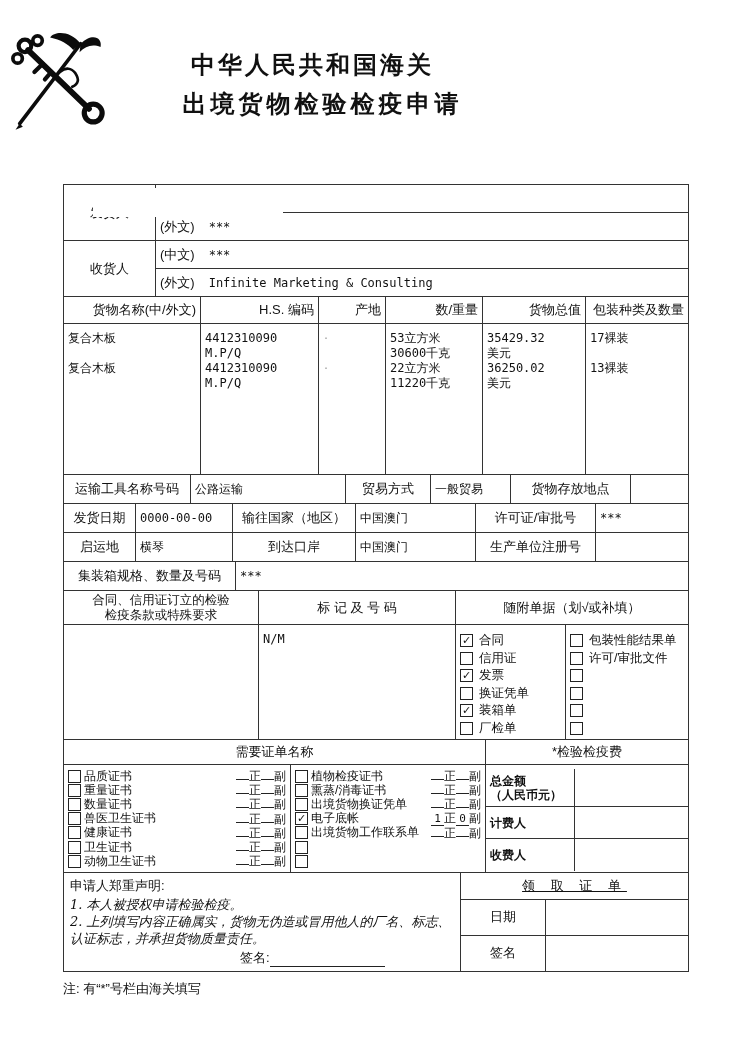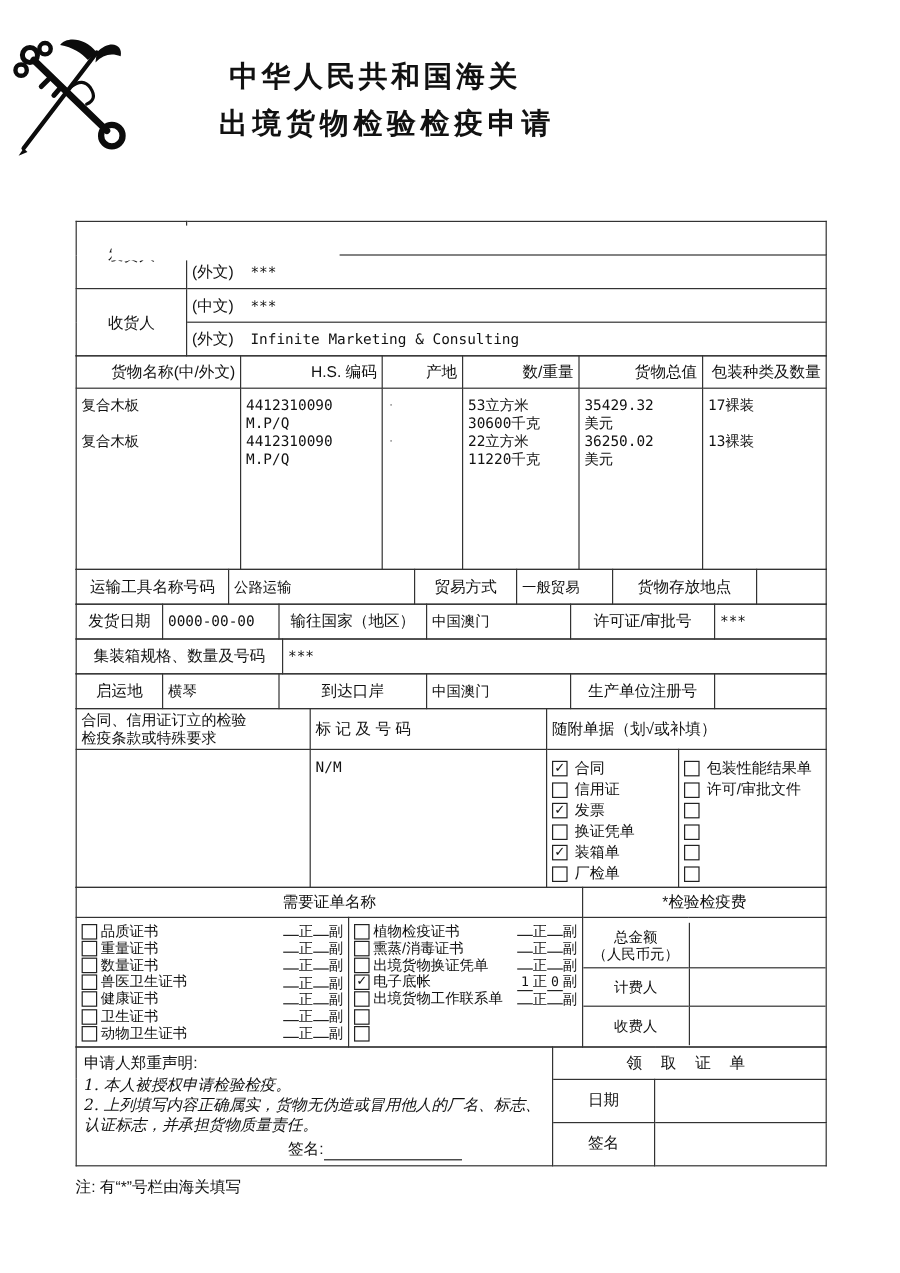--- a/index.html
+++ b/index.html
@@ -42,21 +42,21 @@
   
   .goods-h td{height:26px;text-align:right;}
   .goods-b td{height:143px;vertical-align:top;padding-top:7px;}
   .line{height:15px;line-height:15px;font-family:"DejaVu Sans Mono","Liberation Mono",monospace;font-size:12px;}
   .dot{color:#999;font-size:10px;}
 
   
   .trow td{height:28px;}
 
   
-  .marks-h td{height:33px;text-align:left;}
+  .marks-h td{height:33px;text-align:center;}
   .two-line{line-height:15px;font-size:12.5px;white-space:normal;}
   .marks-b td{height:107px;vertical-align:top;padding-top:7px;}
   .doc-line{display:flex;align-items:center;height:17px;margin-bottom:0.5px;font-size:12.5px;}
 
   
   .cb{display:inline-block;width:11px;height:11px;border:1px solid #222;
       margin-right:6px;line-height:11px;font-size:11px;text-align:center;
       flex:0 0 11px;color:#111;}
   .cb.checked{font-weight:bold;}
 
@@ -66,32 +66,32 @@
   .cert-line{display:flex;align-items:center;height:14.2px;font-size:12px;}
   .cert-line .cb{margin-right:3px;}
   .counts{margin-left:auto;white-space:nowrap;font-size:12px;}
   .num{display:inline-block;min-width:13px;border-bottom:1px solid #222;text-align:center;
        height:12px;line-height:12px;font-family:"DejaVu Sans Mono","Liberation Mono",monospace;font-size:11px;}
   .feecell{padding:0;}
   .feetbl{width:100%;margin:0;}
   .feetbl td{border:none;}
   .feetbl tr+tr td{border-top:1px solid #333;}
   .feetbl td+td{border-left:1px solid #333;}
-  .fee-lab{width:88px;text-align:center;font-size:12px;white-space:normal;line-height:14px;}
+  .fee-lab{width:88px;text-align:left;font-size:12px;white-space:normal;line-height:14px;font-weight:bold;}
   .fr1 td{height:37px;} .fr2 td{height:31px;} .fr3 td{height:32px;}
 
   
   .decl-cell{vertical-align:top;padding:4px 6px;white-space:normal;}
   .decl-title{font-size:13px;margin-bottom:1px;}
   .decl-body{font-family:"DejaVu Serif","Liberation Serif",serif;font-style:italic;
              font-size:13px;line-height:17px;}
   .sign-row{display:flex;align-items:flex-end;margin-top:2px;padding-left:170px;
             font-family:Liberation Sans, sans-serif;font-size:13px;}
   .sigline{display:inline-block;width:115px;border-bottom:1px solid #222;height:13px;}
-  .pick-h{height:24px;text-align:center;letter-spacing:6px;}
+  .pick-h{height:24px;text-align:center;letter-spacing:6px;text-decoration:underline;}
   .pick-r td{height:33px;}
 
   .footnote{margin:8px 0 0 63px;font-size:13px;}
 </style>
 </head>
 <body>
 
 <div class="page">
 
   <div class="hdr">
@@ -240,48 +240,48 @@
         <td class="lbl">输往国家（地区）</td>
         <td class="v">中国澳门</td>
         <td class="lbl">许可证/审批号</td>
         <td class="v">***</td>
       </tr>
     </tbody>
       </table>
 
     <table class="tbl trow">
       <colgroup>
-          <col style="width:172px">
-          <col style="width:453px">
-        </colgroup>
-      <tbody>
-          <tr>
-        <td class="lbl">集装箱规格、数量及号码</td>
-        <td class="v">***</td>
-      </tr>
-    </tbody>
-      </table>
-
-    <table class="tbl trow">
-      <colgroup>
           <col style="width:72px">
           <col style="width:97px">
           <col style="width:123px">
           <col style="width:120px">
           <col style="width:120px">
           <col style="width:93px">
         </colgroup>
       <tbody>
           <tr>
         <td class="lbl">启运地</td>
         <td class="v">横琴</td>
         <td class="lbl">到达口岸</td>
         <td class="v">中国澳门</td>
         <td class="lbl">生产单位注册号</td>
         <td class="v"></td>
+      </tr>
+    </tbody>
+      </table>
+
+    <table class="tbl trow">
+      <colgroup>
+          <col style="width:172px">
+          <col style="width:453px">
+        </colgroup>
+      <tbody>
+          <tr>
+        <td class="lbl">集装箱规格、数量及号码</td>
+        <td class="v">***</td>
       </tr>
     </tbody>
       </table>
 
     <table class="tbl">
       <colgroup>
           <col style="width:195px">
           <col style="width:197px">
           <col style="width:110px">
           <col style="width:123px">

